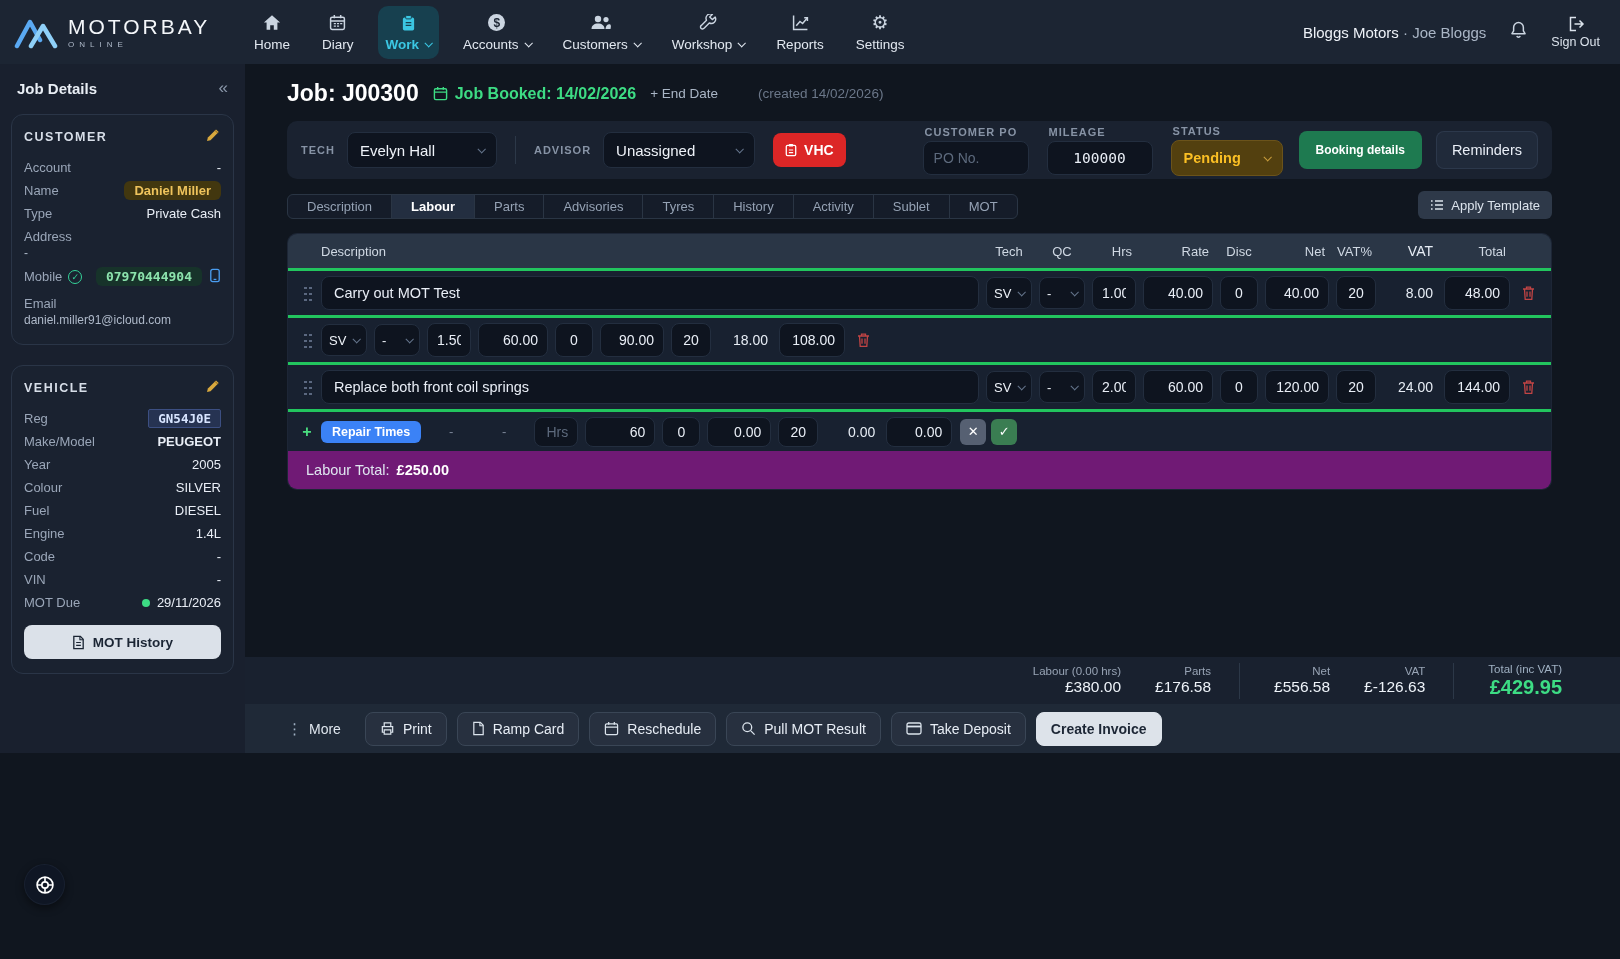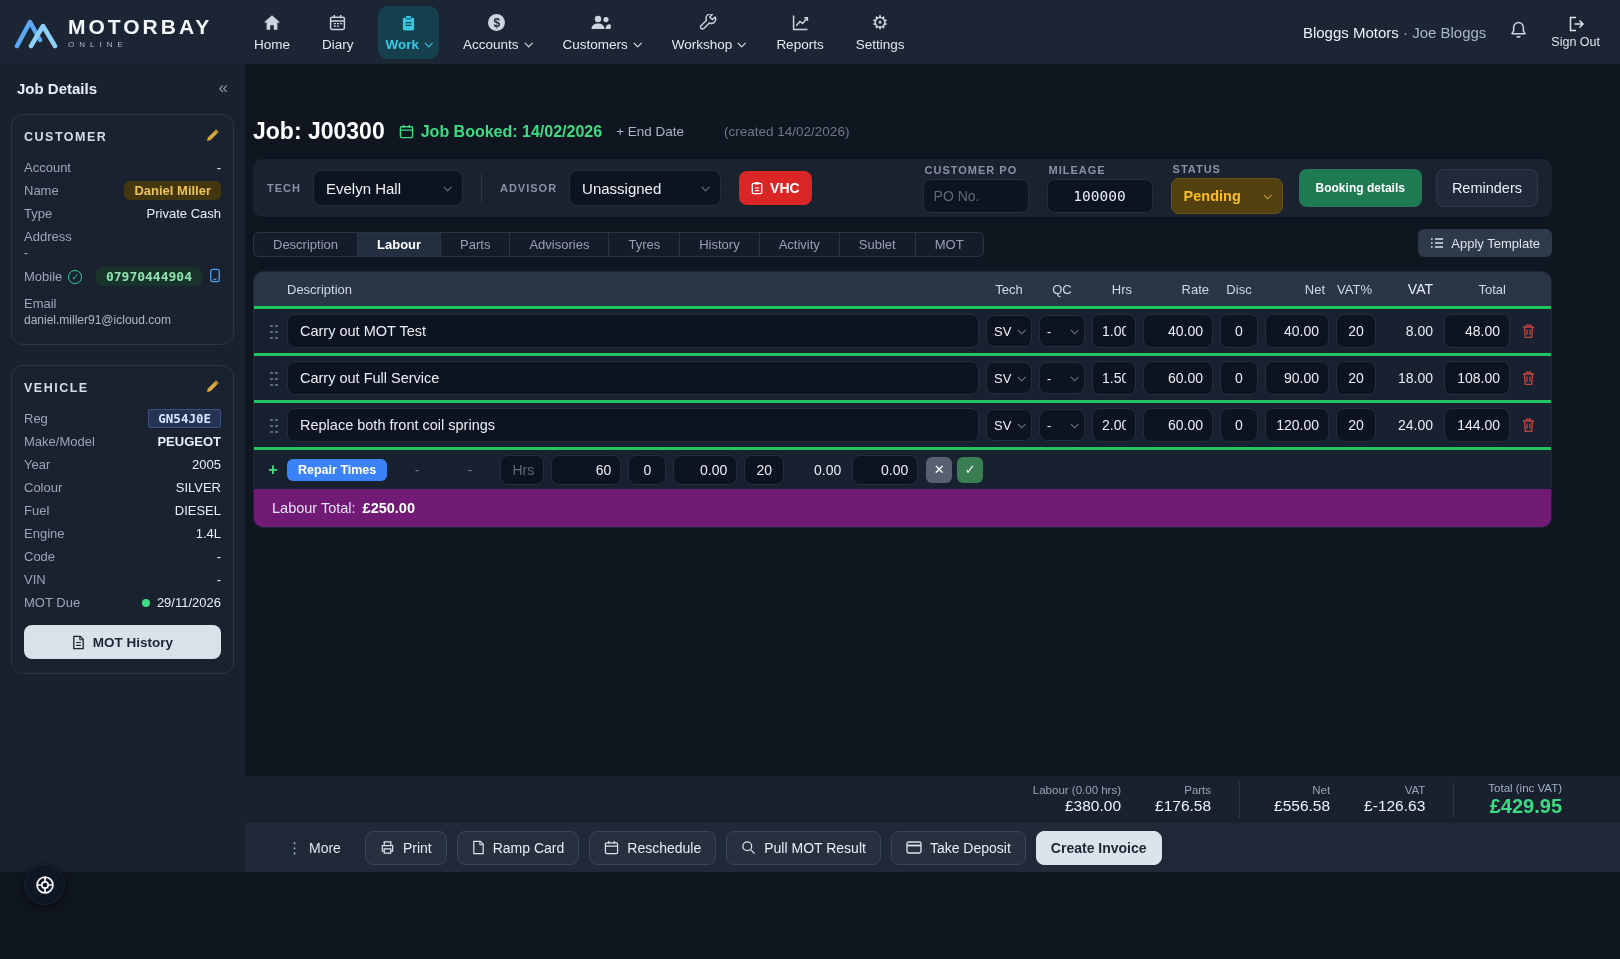--- a/index.html
+++ b/index.html
@@ -2,40 +2,40 @@
 <html><head>
 <meta charset="utf-8">
 <style>
   * { margin:0; padding:0; box-sizing:border-box; }
   html,body { width:1620px; height:959px; overflow:hidden; }
   body { font-family:"Liberation Sans", sans-serif; background:#10161f; color:#e7edf5; position:relative; }
 
   
   .topbar { height:64px; background:#1c2533; display:flex; align-items:center; }
   .logo { display:flex; align-items:center; gap:10px; margin-left:14px; width:232px; }
-  .logo-text .l1 { font-size:21px; font-weight:700; letter-spacing:3px; color:#f4f7fa; }
+  .logo-text .l1 { font-size:21px; font-weight:400; letter-spacing:3px; color:#f4f7fa; }
   .logo-text .l2 { font-size:8px; letter-spacing:5px; color:#aeb9c9; margin-top:1px; }
   .nav { display:flex; align-items:center; gap:16px; }
   .nav-item { display:flex; flex-direction:column; align-items:center; gap:4px; padding:7px 8px; border-radius:10px; cursor:pointer; }
   .nav-item .nlabel { font-size:13.5px; color:#e2e8f0; display:flex; align-items:center; gap:6px; }
   .nav-item.active { background:#17404f; }
   .nav-item.active .nlabel { color:#3bc7e3; font-weight:600; }
   .nicon { height:20px; display:flex; align-items:center; justify-content:center; }
   .chev { width:6px; height:6px; border-right:1.7px solid currentColor; border-bottom:1.7px solid currentColor; transform:rotate(45deg) translateY(-1px); display:inline-block; }
   .dollar-circle { width:17px; height:17px; border-radius:50%; background:#cbd5e1; color:#1c2533; font-size:12px; font-weight:700; display:flex; align-items:center; justify-content:center; }
   .gear-glyph { font-size:19px; color:#cbd5e1; line-height:18px; }
   .userbar { margin-left:auto; display:flex; align-items:center; margin-right:20px; }
   .company-text { font-size:15px; color:#eef2f8; }
   .company-text .muted { color:#aab6c6; }
   .bell { margin:0 24px 0 24px; cursor:pointer; }
   .signout { display:flex; flex-direction:column; align-items:center; gap:3px; cursor:pointer; }
   .signout .slabel { font-size:12.5px; color:#dbe3ec; }
 
   
-  .shell { display:flex; height:808px; }
+  .shell { display:flex; height:689px; }
   .sidebar { width:245px; background:#19202e; padding:10px 11px; flex-shrink:0; }
   .main { flex:1; background:#10161f; display:flex; flex-direction:column; min-width:0; }
 
   
   .sb-head { display:flex; justify-content:space-between; align-items:center; padding:4px 6px 16px 6px; }
   .sb-title { font-size:15px; font-weight:700; color:#e9eef5; }
   .collapse { font-size:17px; color:#8b98ab; cursor:pointer; }
   .card { border:1px solid #2a3547; border-radius:12px; padding:12px 12px 14px 12px; margin-bottom:20px; background:#1a2230; }
   .card-head { display:flex; justify-content:space-between; align-items:center; margin-bottom:10px; }
   .card-title { font-size:12.5px; font-weight:700; letter-spacing:1.5px; color:#d7dee8; }
@@ -44,21 +44,21 @@
   .sval { color:#e9eef6; text-align:right; }
   .badge-gold { background:#42370f; color:#eec35c; font-weight:700; padding:2px 10px; border-radius:6px; font-size:13px; }
   .badge-reg { background:#263352; border:1px solid #3c4f82; color:#d8e5ff; font-weight:700; padding:1px 9px; border-radius:2px; font-size:12.5px; font-family:"DejaVu Sans Mono", monospace; }
   .badge-green { background:#17332a; color:#8ce3ad; padding:2px 10px; border-radius:6px; font-size:13px; font-weight:600; font-family:"DejaVu Sans Mono", monospace; }
   .subline { font-size:12px; color:#aeb9c9; margin:-1px 0 3px 0; word-break:break-all; }
   .ccirc { width:14px; height:14px; border:1.4px solid #34d399; border-radius:50%; color:#34d399; font-size:9px; display:inline-flex; align-items:center; justify-content:center; }
   .dot-green { width:8px; height:8px; border-radius:50%; background:#3ddc84; display:inline-block; }
   .mot-btn { width:100%; margin-top:12px; height:34px; background:#dbe1e9; border:none; border-radius:8px; color:#1b2534; font-size:13.5px; font-weight:700; display:flex; align-items:center; justify-content:center; gap:8px; cursor:pointer; font-family:inherit; }
 
   
-  .content { padding:0 68px 0 8px;margin-top:38px; }
+  .content { padding:0 68px 0 42px; }
   .job-head { display:flex; align-items:center; gap:14px; padding:16px 0 14px 0; }
   .job-title { font-size:23px; font-weight:700; color:#fff; }
   .job-booked { display:flex; align-items:center; gap:7px; color:#3ddc84; font-size:16px; font-weight:600; }
   .end-date { color:#aab6c6; font-size:13.5px; cursor:pointer; }
   .created { color:#6b7789; font-size:13.5px; margin-left:26px; }
 
   
   .controls { background:#1a2230; border-radius:10px; height:58px; display:flex; align-items:center; padding:4px 14px; }
   .ctl-label { font-size:11px; letter-spacing:1px; color:#8793a5; font-weight:600; }
   .fselect { background:#0e141f; border:1px solid #232e3f; border-radius:8px; height:36px; display:flex; align-items:center; justify-content:space-between; padding:0 12px; color:#eef2f8; font-size:15px; cursor:pointer; }
@@ -492,21 +492,20 @@
                   <path d="M2 4h11M5.5 4V2.2h4V4M3.5 4l.7 10.3h6.6L11.5 4M6 6.5v5.2M9 6.5v5.2" stroke="#c14444" stroke-width="1.3" fill="none"></path>
                 </svg>
               </button>
             </span>
         </div>
 
         <div class="lrow">
           <span class="c-handle">
               <span class="drag-dots"></span>
             </span>
-          <span class="c-desc"><input class="tinput desc-input" value="Carry out Full Service" style=""></span>
           <span class="c-tech">
               <span class="fselect mini-select">
                 <span>SV</span>
                 <span class="chev"></span>
               </span>
             </span>
           <span class="c-qc">
               <span class="fselect mini-select">
                 <span>-</span>
                 <span class="chev"></span>

